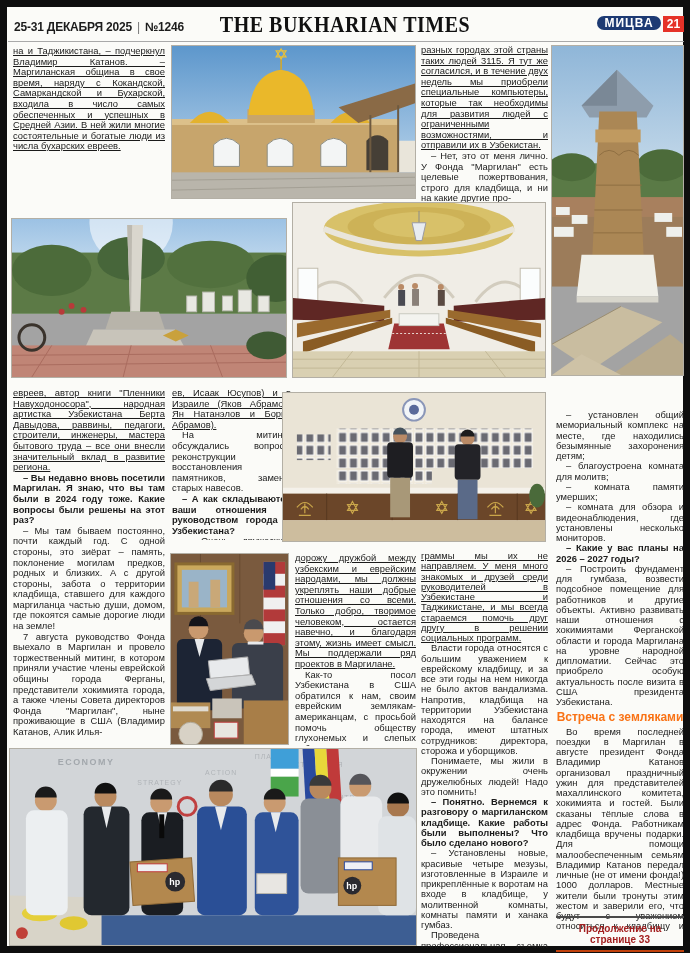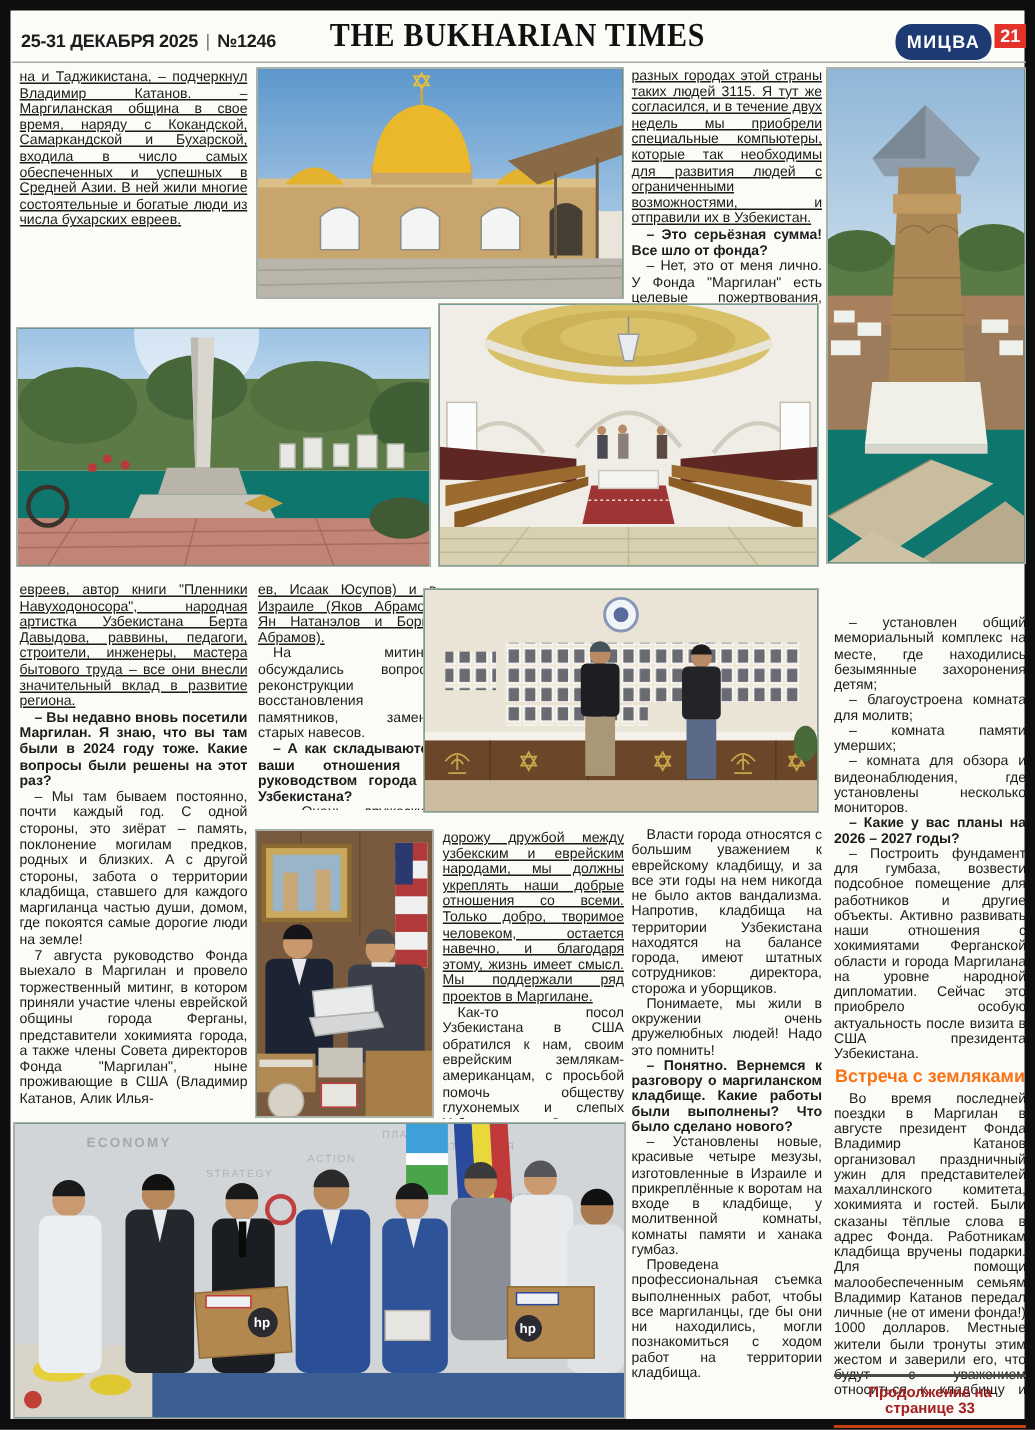--- a/index.html
+++ b/index.html
@@ -5,37 +5,37 @@
   html,body{margin:0;padding:0;background:#2a2a2a;}
   .page{position:relative;width:690px;height:953px;background:#0e0e0e;overflow:hidden;
         font-family:"Liberation Sans",sans-serif;}
   .paper{position:absolute;left:7px;top:7px;width:676px;height:939px;background:#fbfbf8;}
   
   .hdr-date{position:absolute;left:14px;top:20px;font-size:12px;font-weight:700;color:#1c1c1c;letter-spacing:-0.2px;}
   .hdr-date .sep{display:inline-block;margin:0 5px;color:#777;font-weight:400;}
   .masthead{position:absolute;left:0;right:0;top:13px;text-align:center;
             font-family:"Liberation Serif",serif;font-weight:700;font-size:20px;color:#111;
             letter-spacing:0.5px;transform:scaleY(1.12);}
-  .badge-blue{position:absolute;left:597px;top:16px;width:64px;height:24px;background:#1d3a73;
+  .badge-blue{position:absolute;left:597px;top:16px;width:64px;height:14px;background:#1d3a73;
               color:#fff;font-weight:700;font-size:12px;letter-spacing:1px;
               display:flex;align-items:center;justify-content:center;border-radius:11px;}
   .badge-red{position:absolute;left:663px;top:16px;width:21px;height:16px;background:#e53228;
              color:#fff;font-weight:700;font-size:12px;display:flex;align-items:center;justify-content:center;}
   .hdr-rule{position:absolute;left:8px;top:41px;width:676px;height:1px;background:#a9a9a9;}
   
   .col{position:absolute;font-size:9.4px;line-height:10.6px;text-align:justify;color:#1b1b1b;overflow:hidden;}
   .col p{margin:0;text-indent:10px;}
   .col p.ni{text-indent:0;text-decoration:underline;}
   .col p.b{font-weight:700;}
   .tight{line-height:10.25px;}
   .sec-head{font-size:12px;font-weight:700;text-align:center;margin:5px 0 4px;text-indent:0 !important;color:#f97316;}
   .contbox{position:absolute;left:556px;top:916px;width:128px;border-top:2px solid #4a4a4a;border-bottom:2px solid #c2410c;
            padding:5px 0;text-align:center;font-weight:700;font-size:10px;color:#a32020;}
   
-  .photo{position:absolute;border:1px solid #b3afa5;box-sizing:border-box;overflow:hidden;background:#0f766e;}
+  .photo{position:absolute;border:1px solid #b3afa5;box-sizing:border-box;overflow:hidden;background:#a3a3a3;}
   .photo svg{display:block;width:100%;height:100%;}
   .bw{font-family:"Liberation Sans",sans-serif;fill:#a3a8ad;font-size:9px;letter-spacing:1.5px;font-weight:700;}
   .bw2{font-family:"Liberation Sans",sans-serif;fill:#b0b4b8;font-size:7px;letter-spacing:1px;}
   .hptxt{font-family:"Liberation Sans",sans-serif;fill:#fff;font-size:9px;font-weight:700;}
 </style>
 </head>
 <body>
 
 <div class="page">
   <div class="paper"></div>
@@ -46,40 +46,40 @@
   <div class="masthead">THE BUKHARIAN TIMES</div>
   <div class="badge-blue">МИЦВА</div>
   <div class="badge-red">21</div>
   <div class="hdr-rule"></div>
 
   <div class="col" style="left:13px;top:46px;width:152px;height:174px;">
       <p class="ni">на и Таджикистана, – подчеркнул Владимир Катанов. – Маргиланская община в свое время, наряду с Кокандской, Самаркандской и Бухарской, входила в число самых обеспеченных и успешных в Средней Азии. В ней жили многие состоятельные и богатые люди из числа бухарских евреев.</p>
     </div>
   <div class="col" style="left:421px;top:45px;width:127px;height:160px;">
       <p class="ni">разных городах этой страны таких людей 3115. Я тут же согласился, и в течение двух недель мы приобрели специальные компьютеры, которые так необходимы для развития людей с ограниченными возможностями, и отправили их в Узбекистан.</p>
-      <p class="b">– Это серьёзная сумма! Все шло от фонда?</p>
       <p>– Нет, это от меня лично. У Фонда "Маргилан" есть целевые пожертвования, строго для кладбища, и ни на какие другие про-</p>
     </div>
   <div class="col" style="left:13px;top:388px;width:152px;height:360px;">
       <p class="ni">евреев, автор книги "Пленники Навуходоносора", народная артистка Узбекистана Берта Давыдова, раввины, педагоги, строители, инженеры, мастера бытового труда – все они внесли значительный вклад в развитие региона.</p>
       <p class="b">– Вы недавно вновь посетили Маргилан. Я знаю, что вы там были в 2024 году тоже. Какие вопросы были решены на этот раз?</p>
       <p>– Мы там бываем постоянно, почти каждый год. С одной стороны, это зиёрат – память, поклонение могилам предков, родных и близких. А с другой стороны, забота о территории кладбища, ставшего для каждого маргиланца частью души, домом, где покоятся самые дорогие люди на земле!</p>
       <p>7 августа руководство Фонда выехало в Маргилан и провело торжественный митинг, в котором приняли участие члены еврейской общины города Ферганы, представители хокимията города, а также члены Совета директоров Фонда "Маргилан", ныне проживающие в США (Владимир Катанов, Алик Илья-</p>
     </div>
   <div class="col" style="left:172px;top:388px;width:119px;height:152px;">
       <p class="ni">ев, Исаак Юсупов) и в Израиле (Яков Абрамов, Ян Натанэлов и Борис Абрамов).</p>
       <p>На митинге обсуждались вопросы реконструкции и восстановления памятников, замены старых навесов.</p>
       <p class="b">– А как складываются ваши отношения с руководством города и Узбекистана?</p>
       <p>– Очень дружеские, можно сказать – братские. И это правильно и необходимо в современных условиях. Я очень</p>
     </div>
   <div class="col" style="left:295px;top:553px;width:121px;height:193px;">
       <p class="ni">дорожу дружбой между узбекским и еврейским народами, мы должны укреплять наши добрые отношения со всеми. Только добро, творимое человеком, остается навечно, и благодаря этому, жизнь имеет смысл. Мы поддержали ряд проектов в Маргилане.</p>
       <p>Как-то посол Узбекистана в США обратился к нам, своим еврейским землякам-американцам, с просьбой помочь обществу глухонемых и слепых Узбекистана. Оказалось, что в</p>
     </div>
   <div class="col tight" style="left:421px;top:551px;width:127px;height:397px;">
+      <p class="ni">граммы мы их не направляем. У меня много знакомых и друзей среди руководителей в Узбекистане и Таджикистане, и мы всегда стараемся помочь друг другу в решении социальных программ.</p>
       <p>Власти города относятся с большим уважением к еврейскому кладбищу, и за все эти годы на нем никогда не было актов вандализма. Напротив, кладбища на территории Узбекистана находятся на балансе города, имеют штатных сотрудников: директора, сторожа и уборщиков.</p>
       <p>Понимаете, мы жили в окружении очень дружелюбных людей! Надо это помнить!</p>
       <p class="b">– Понятно. Вернемся к разговору о маргиланском кладбище. Какие работы были выполнены? Что было сделано нового?</p>
       <p>– Установлены новые, красивые четыре мезузы, изготовленные в Израиле и прикреплённые к воротам на входе в кладбище, у молитвенной комнаты, комнаты памяти и ханака гумбаз.</p>
       <p>Проведена профессиональная съемка выполненных работ, чтобы все маргиланцы, где бы они ни находились, могли познакомиться с ходом работ на территории кладбища.</p>
     </div>
   <div class="col tight" style="left:556px;top:410px;width:128px;height:524px;">
     <div>
         <p>– установлен общий мемориальный комплекс на месте, где находились безымянные захоронения детям;</p>
         <p>– благоустроена комната для молитв;</p>

